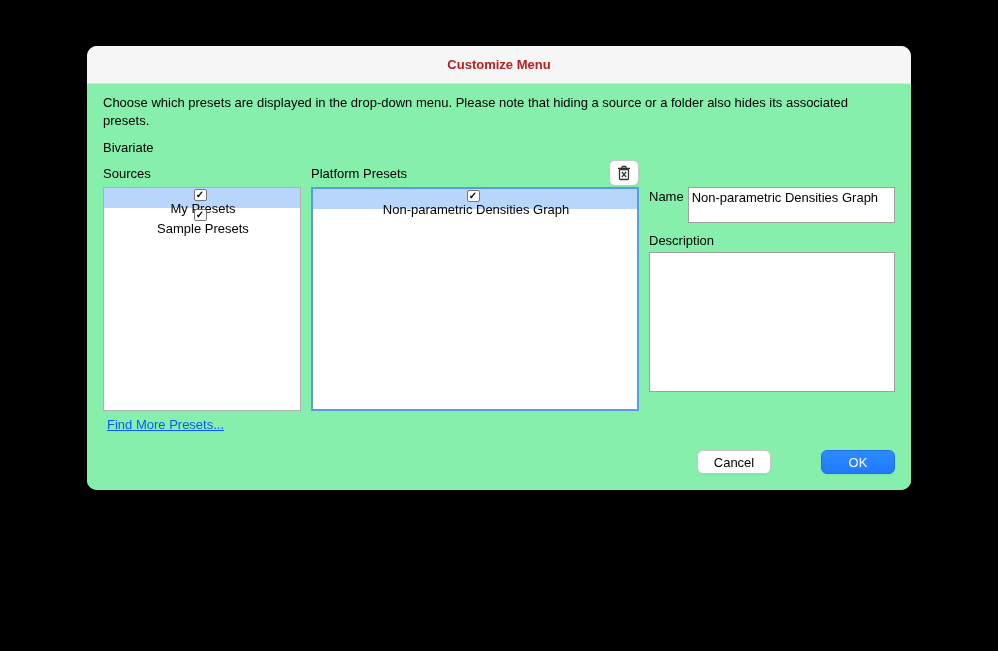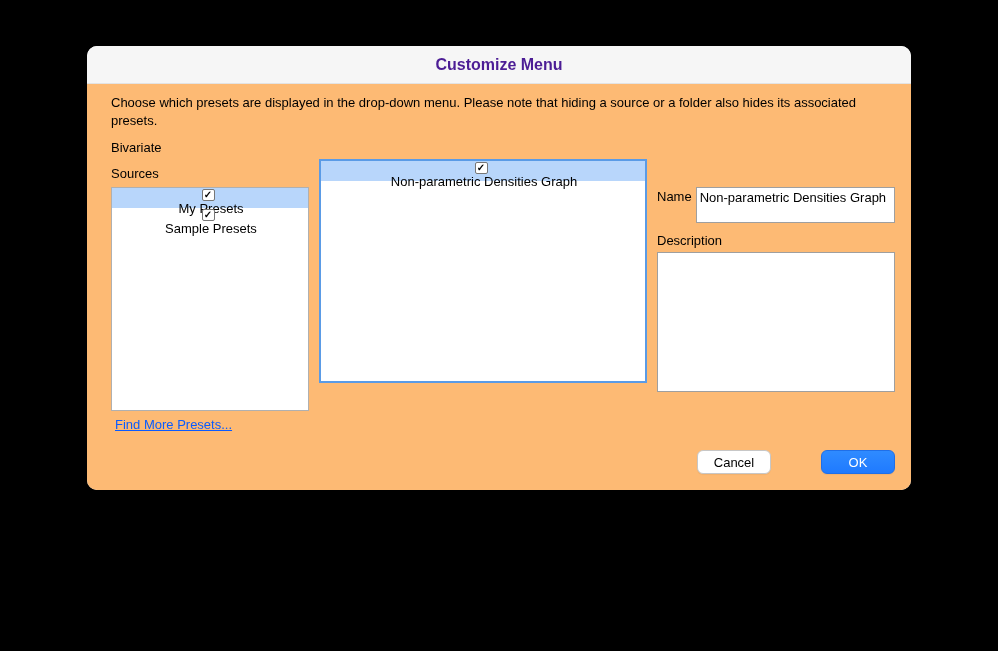--- a/index.html
+++ b/index.html
@@ -25,26 +25,26 @@
       overflow: hidden;
     }
     .titlebar {
       height: 38px;
       display: flex;
       align-items: center;
       justify-content: center;
       border-bottom: 1px solid #e3e3e3;
       background: #f6f6f6;
       font-weight: 600;
-      font-size: 16px;
-      color: #4c1d95;
+      font-size: 13px;
+      color: #b91c1c;
     }
     .content {
-      padding: 10px 16px 16px 24px;
-      background: #fdba74;
+      padding: 10px 16px 16px 16px;
+      background: #86efac;
     }
     .instructions {
       line-height: 1.4;
       margin-bottom: 10px;
     }
     .section-label {
       margin-bottom: 4px;
       margin-top: 6px;
     }
     .cols {
@@ -220,20 +220,34 @@
             <span class="row-label">My Presets</span>
           </div>
           <div class="list-row">
             <span class="row-check checked"></span>
             <span class="row-label">Sample Presets</span>
           </div>
         </div>
       </div>
 
       <div class="col-presets">
+        <div class="col-head">
+          <span class="label">Platform Presets</span>
+          <span class="delete-btn" title="Delete Preset">
+            <svg width="14" height="16" viewBox="0 0 14 16">
+              <rect x="2.5" y="4.5" width="9" height="10" rx="1" fill="none" stroke="#333" stroke-width="1.3"></rect>
+              <line x1="1" y1="3.5" x2="13" y2="3.5" stroke="#333" stroke-width="1.3"></line>
+              <line x1="5" y1="3.5" x2="5" y2="1.5" stroke="#333" stroke-width="1.3"></line>
+              <line x1="9" y1="3.5" x2="9" y2="1.5" stroke="#333" stroke-width="1.3"></line>
+              <line x1="5" y1="1.5" x2="9" y2="1.5" stroke="#333" stroke-width="1.3"></line>
+              <line x1="4.8" y1="7" x2="9.2" y2="12" stroke="#333" stroke-width="1.2"></line>
+              <line x1="9.2" y1="7" x2="4.8" y2="12" stroke="#333" stroke-width="1.2"></line>
+            </svg>
+          </span>
+        </div>
         <div class="listbox focused">
           <div class="list-row selected">
             <span class="row-check checked"></span>
             <span class="row-label">Non-parametric Densities Graph</span>
           </div>
         </div>
       </div>
 
       <div class="col-props">
         <div class="col-head"></div>

